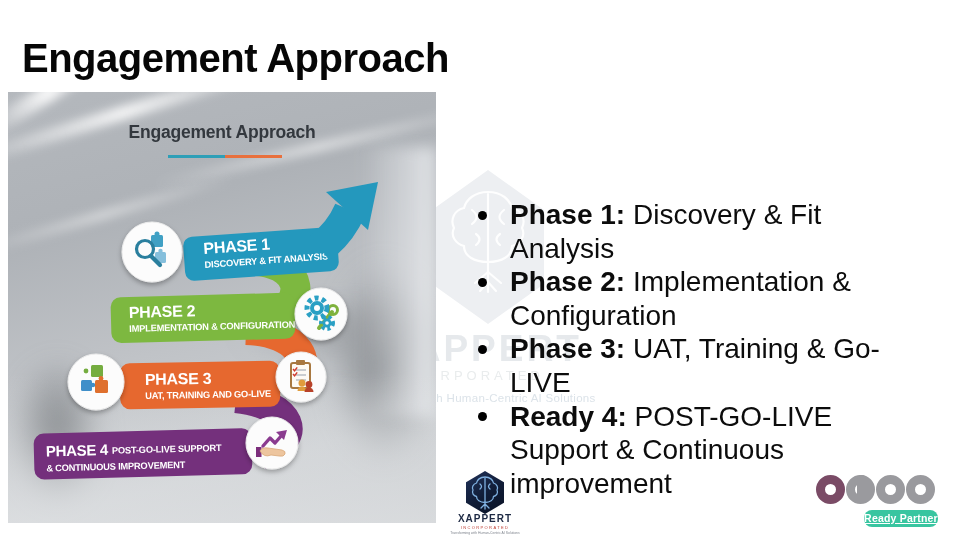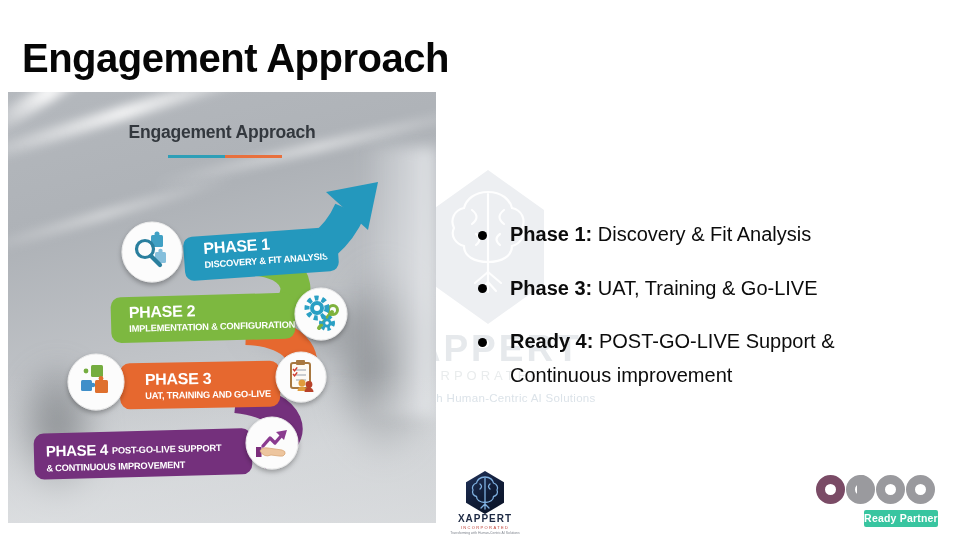--- a/index.html
+++ b/index.html
@@ -42,21 +42,21 @@
   .diagram-underline{position:absolute;left:160px;top:63px;width:114px;height:3px;z-index:2;
                      background:linear-gradient(90deg,#2e9fb7 0 50%,#e8703d 50% 100%);}
   .ribbons{position:absolute;left:0;top:0;z-index:1;}
   .ribbons text{font-family:"Liberation Sans",sans-serif;fill:#ffffff;}
   .ph-name{font-size:16px;font-weight:700;letter-spacing:-0.3px;}
   .ph-name-sm{font-size:15px;font-weight:700;letter-spacing:-0.3px;}
   .ph-desc{font-size:9.3px;font-weight:600;letter-spacing:-0.2px;}
 
   
   .bullets{position:absolute;left:458px;top:198px;width:470px;z-index:2;}
-  .bullet-item{position:relative;padding-left:52px;font-size:20px;line-height:33.6px;color:#0c0c0c;margin-top:20px;}
+  .bullet-item{position:relative;padding-left:52px;font-size:28px;line-height:33.6px;color:#0c0c0c;}
   .bullet-item .dot{position:absolute;left:20px;top:12.8px;width:9px;height:9px;border-radius:50%;background:#000;}
   .bullet-item b{font-weight:700;}
 
   
   .xl{position:absolute;z-index:2;}
   .xl-hex{left:466px;top:471px;width:38px;height:43px;
           background:linear-gradient(145deg,#21325a 0%,#101c36 55%,#0a1326 100%);
           clip-path:polygon(50% 0,100% 26%,100% 74%,50% 100%,0 74%,0 26%);}
   .xl-hex svg{position:absolute;left:0;top:0;}
   .xl-brand{left:446px;top:513px;width:78px;text-align:center;font-size:10px;font-weight:700;
@@ -66,22 +66,22 @@
 
   
   .odoo{position:absolute;left:816px;top:462px;width:132px;height:68px;z-index:2;}
   .odoo-row{position:absolute;left:0;top:13px;display:flex;gap:1px;}
   .o-ring{width:29px;height:29px;box-sizing:border-box;border:9px solid #9a9a9e;border-radius:50%;}
   .o-first{border-color:#7a4b66;}
   .o-d{position:relative;}
   .o-d .stem{position:absolute;right:0;top:-9px;width:9px;height:26px;background:#9a9a9e;
              border-radius:4px 4px 0 0;}
   .rp-badge{position:absolute;left:48px;top:48px;width:74px;height:17px;background:#38c5a0;
-            border-radius:2px;color:#fff;font-size:10.5px;line-height:17px;text-align:center;
-            font-weight:600;letter-spacing:.2px;}
+            border-radius:8px;color:#fff;font-size:10.5px;line-height:17px;text-align:center;
+            font-weight:600;letter-spacing:.2px;text-decoration:underline;}
 </style>
 </head>
 <body>
 
 <div class="slide">
 
   <div class="wm wm-hex">
     <svg width="112" height="154" viewBox="0 0 112 154">
       <g stroke="#ffffff" stroke-width="2.2" fill="none" opacity="0.9" stroke-linecap="round">
         <path d="M56 22 c-14 0 -22 8 -24 16 c-10 2 -14 12 -10 20 c-4 8 2 16 10 18 c0 10 10 16 24 16 c14 0 24 -6 24 -16 c8 -2 14 -10 10 -18 c4 -8 0 -18 -10 -20 c-2 -8 -10 -16 -24 -16 z"></path>
@@ -224,20 +224,24 @@
     </svg>
   </div>
 
   <div class="bullets">
     <div class="bullet-item">
       <span class="dot"></span>
       <b>Phase 1:</b><span> Discovery &amp; Fit Analysis</span>
     </div>
     <div class="bullet-item">
       <span class="dot"></span>
+      <b>Phase 2:</b><span> Implementation &amp; Configuration</span>
+    </div>
+    <div class="bullet-item">
+      <span class="dot"></span>
       <b>Phase 3:</b><span> UAT, Training &amp; Go-LIVE</span>
     </div>
     <div class="bullet-item">
       <span class="dot"></span>
       <b>Ready 4:</b><span> POST-GO-LIVE Support &amp; Continuous improvement</span>
     </div>
   </div>
 
   <div class="xl xl-hex">
     <svg width="38" height="43" viewBox="0 0 38 43">

